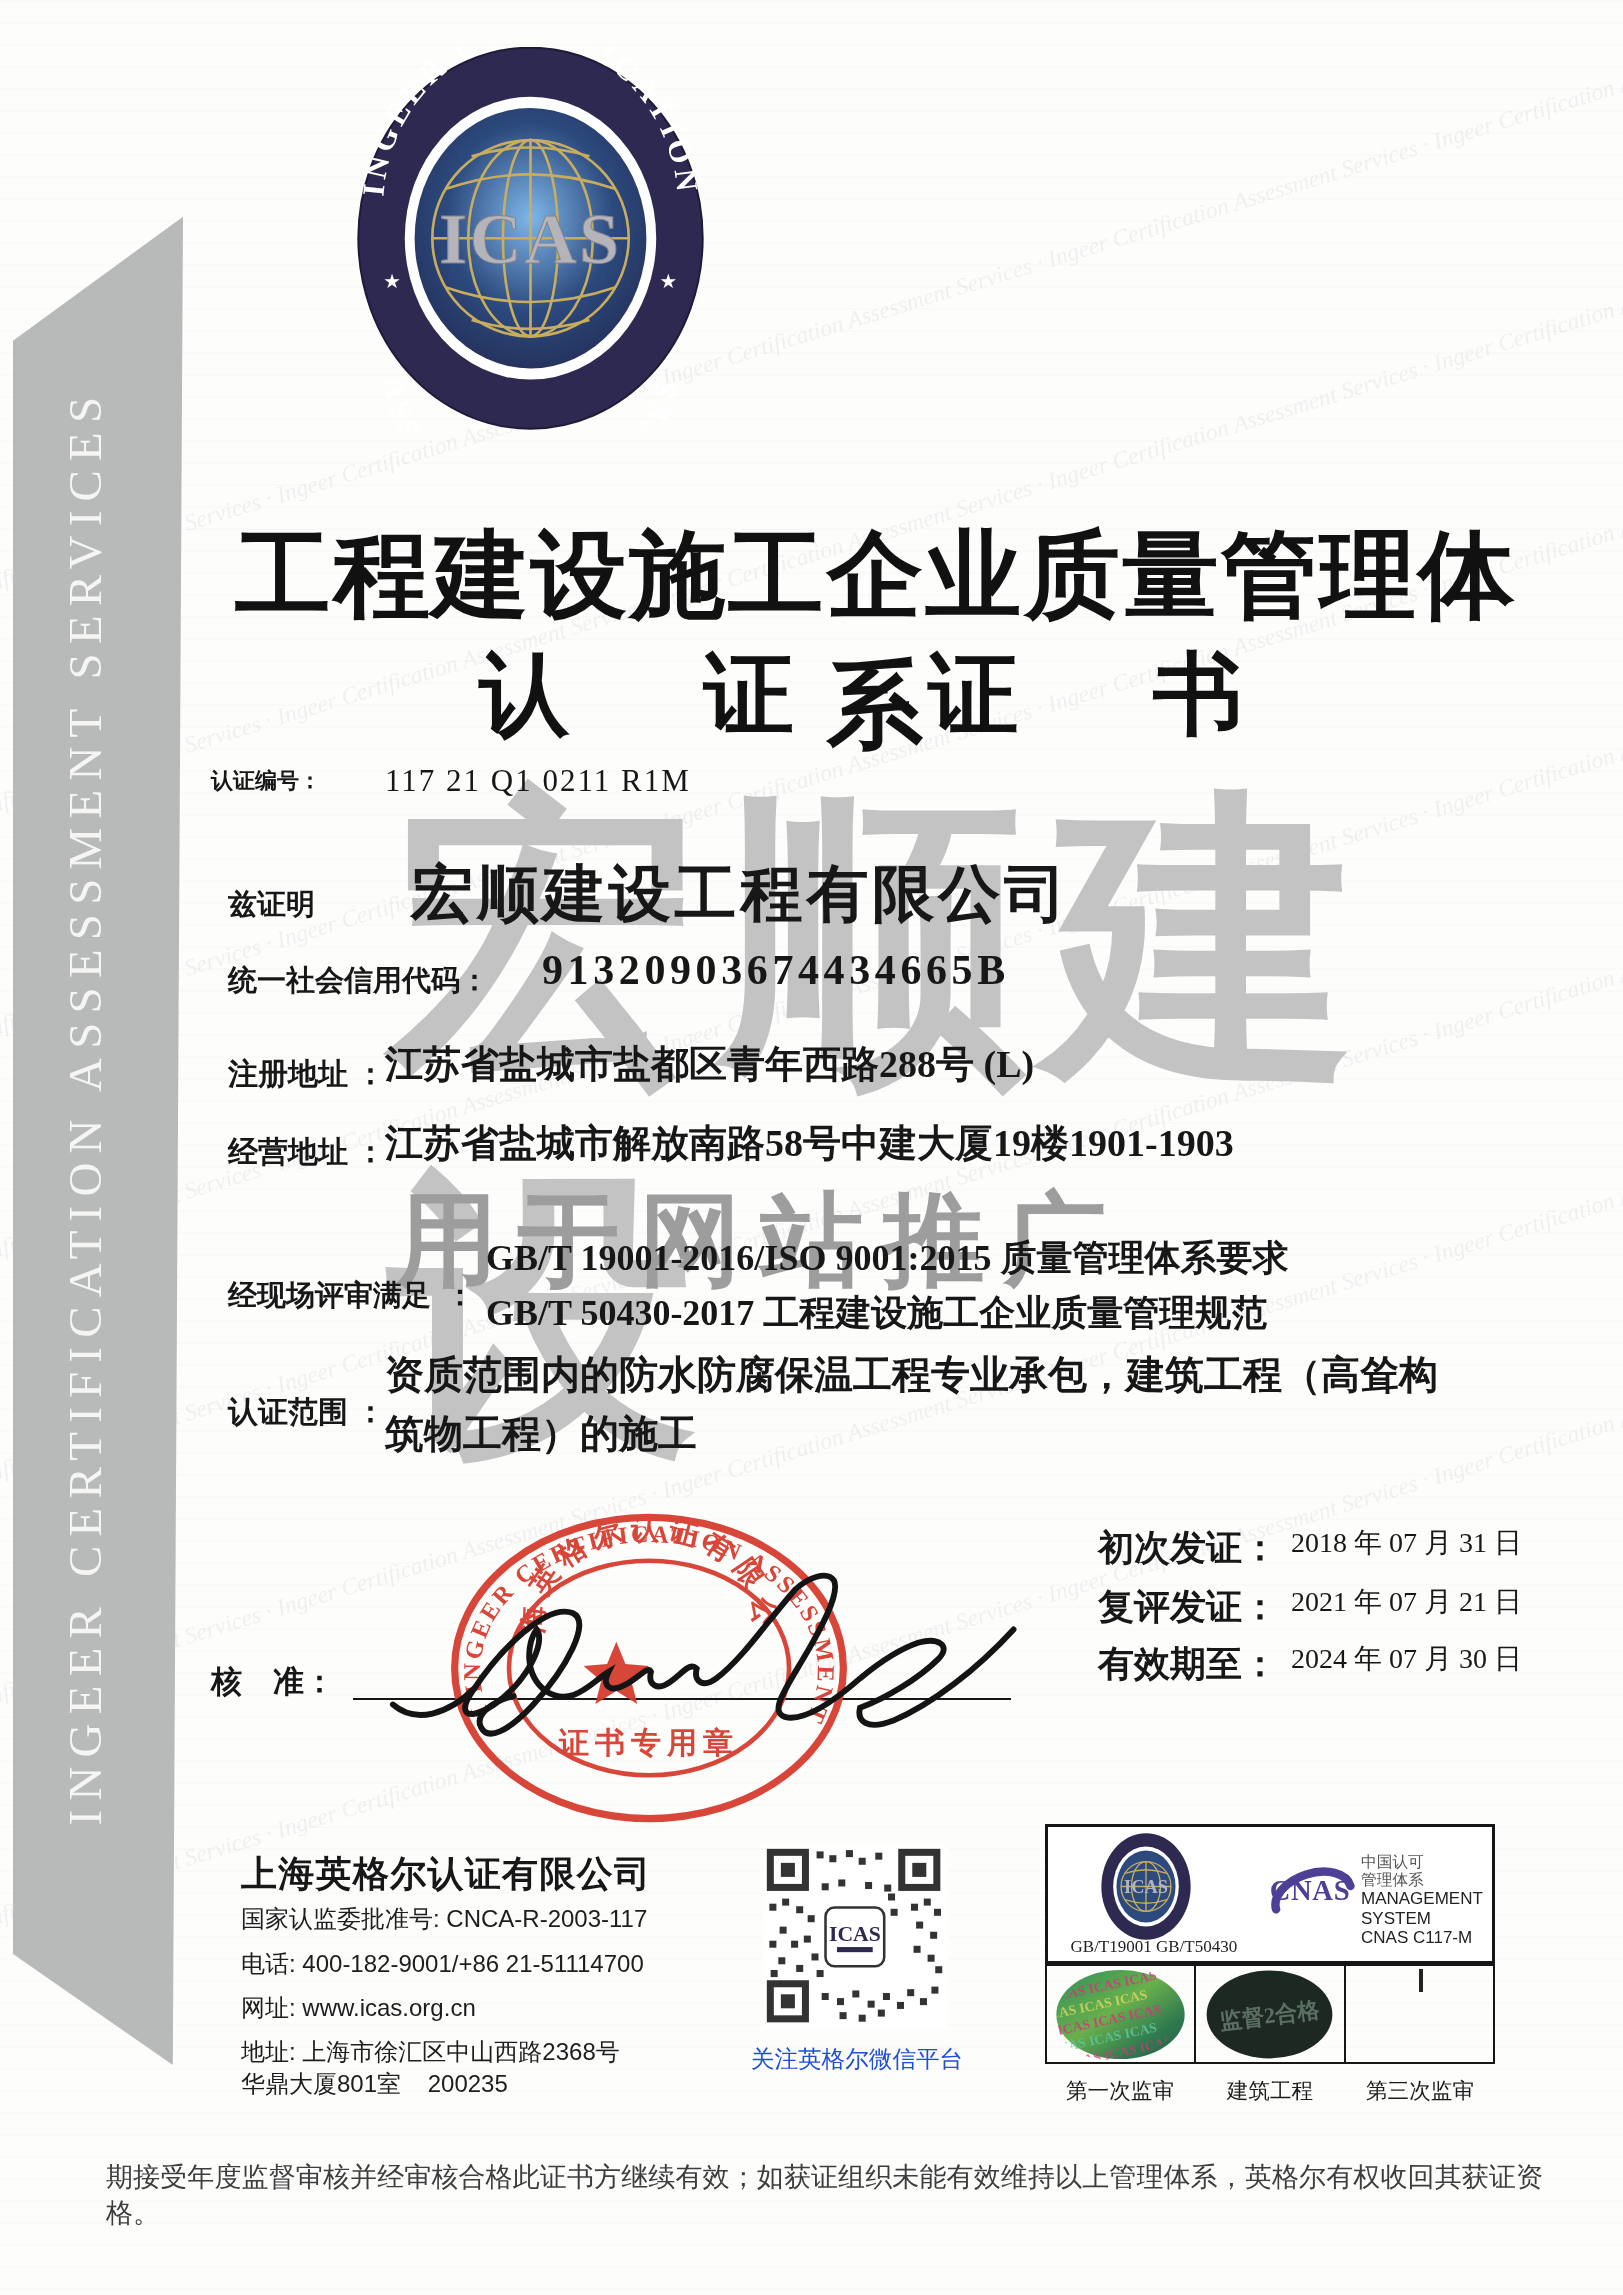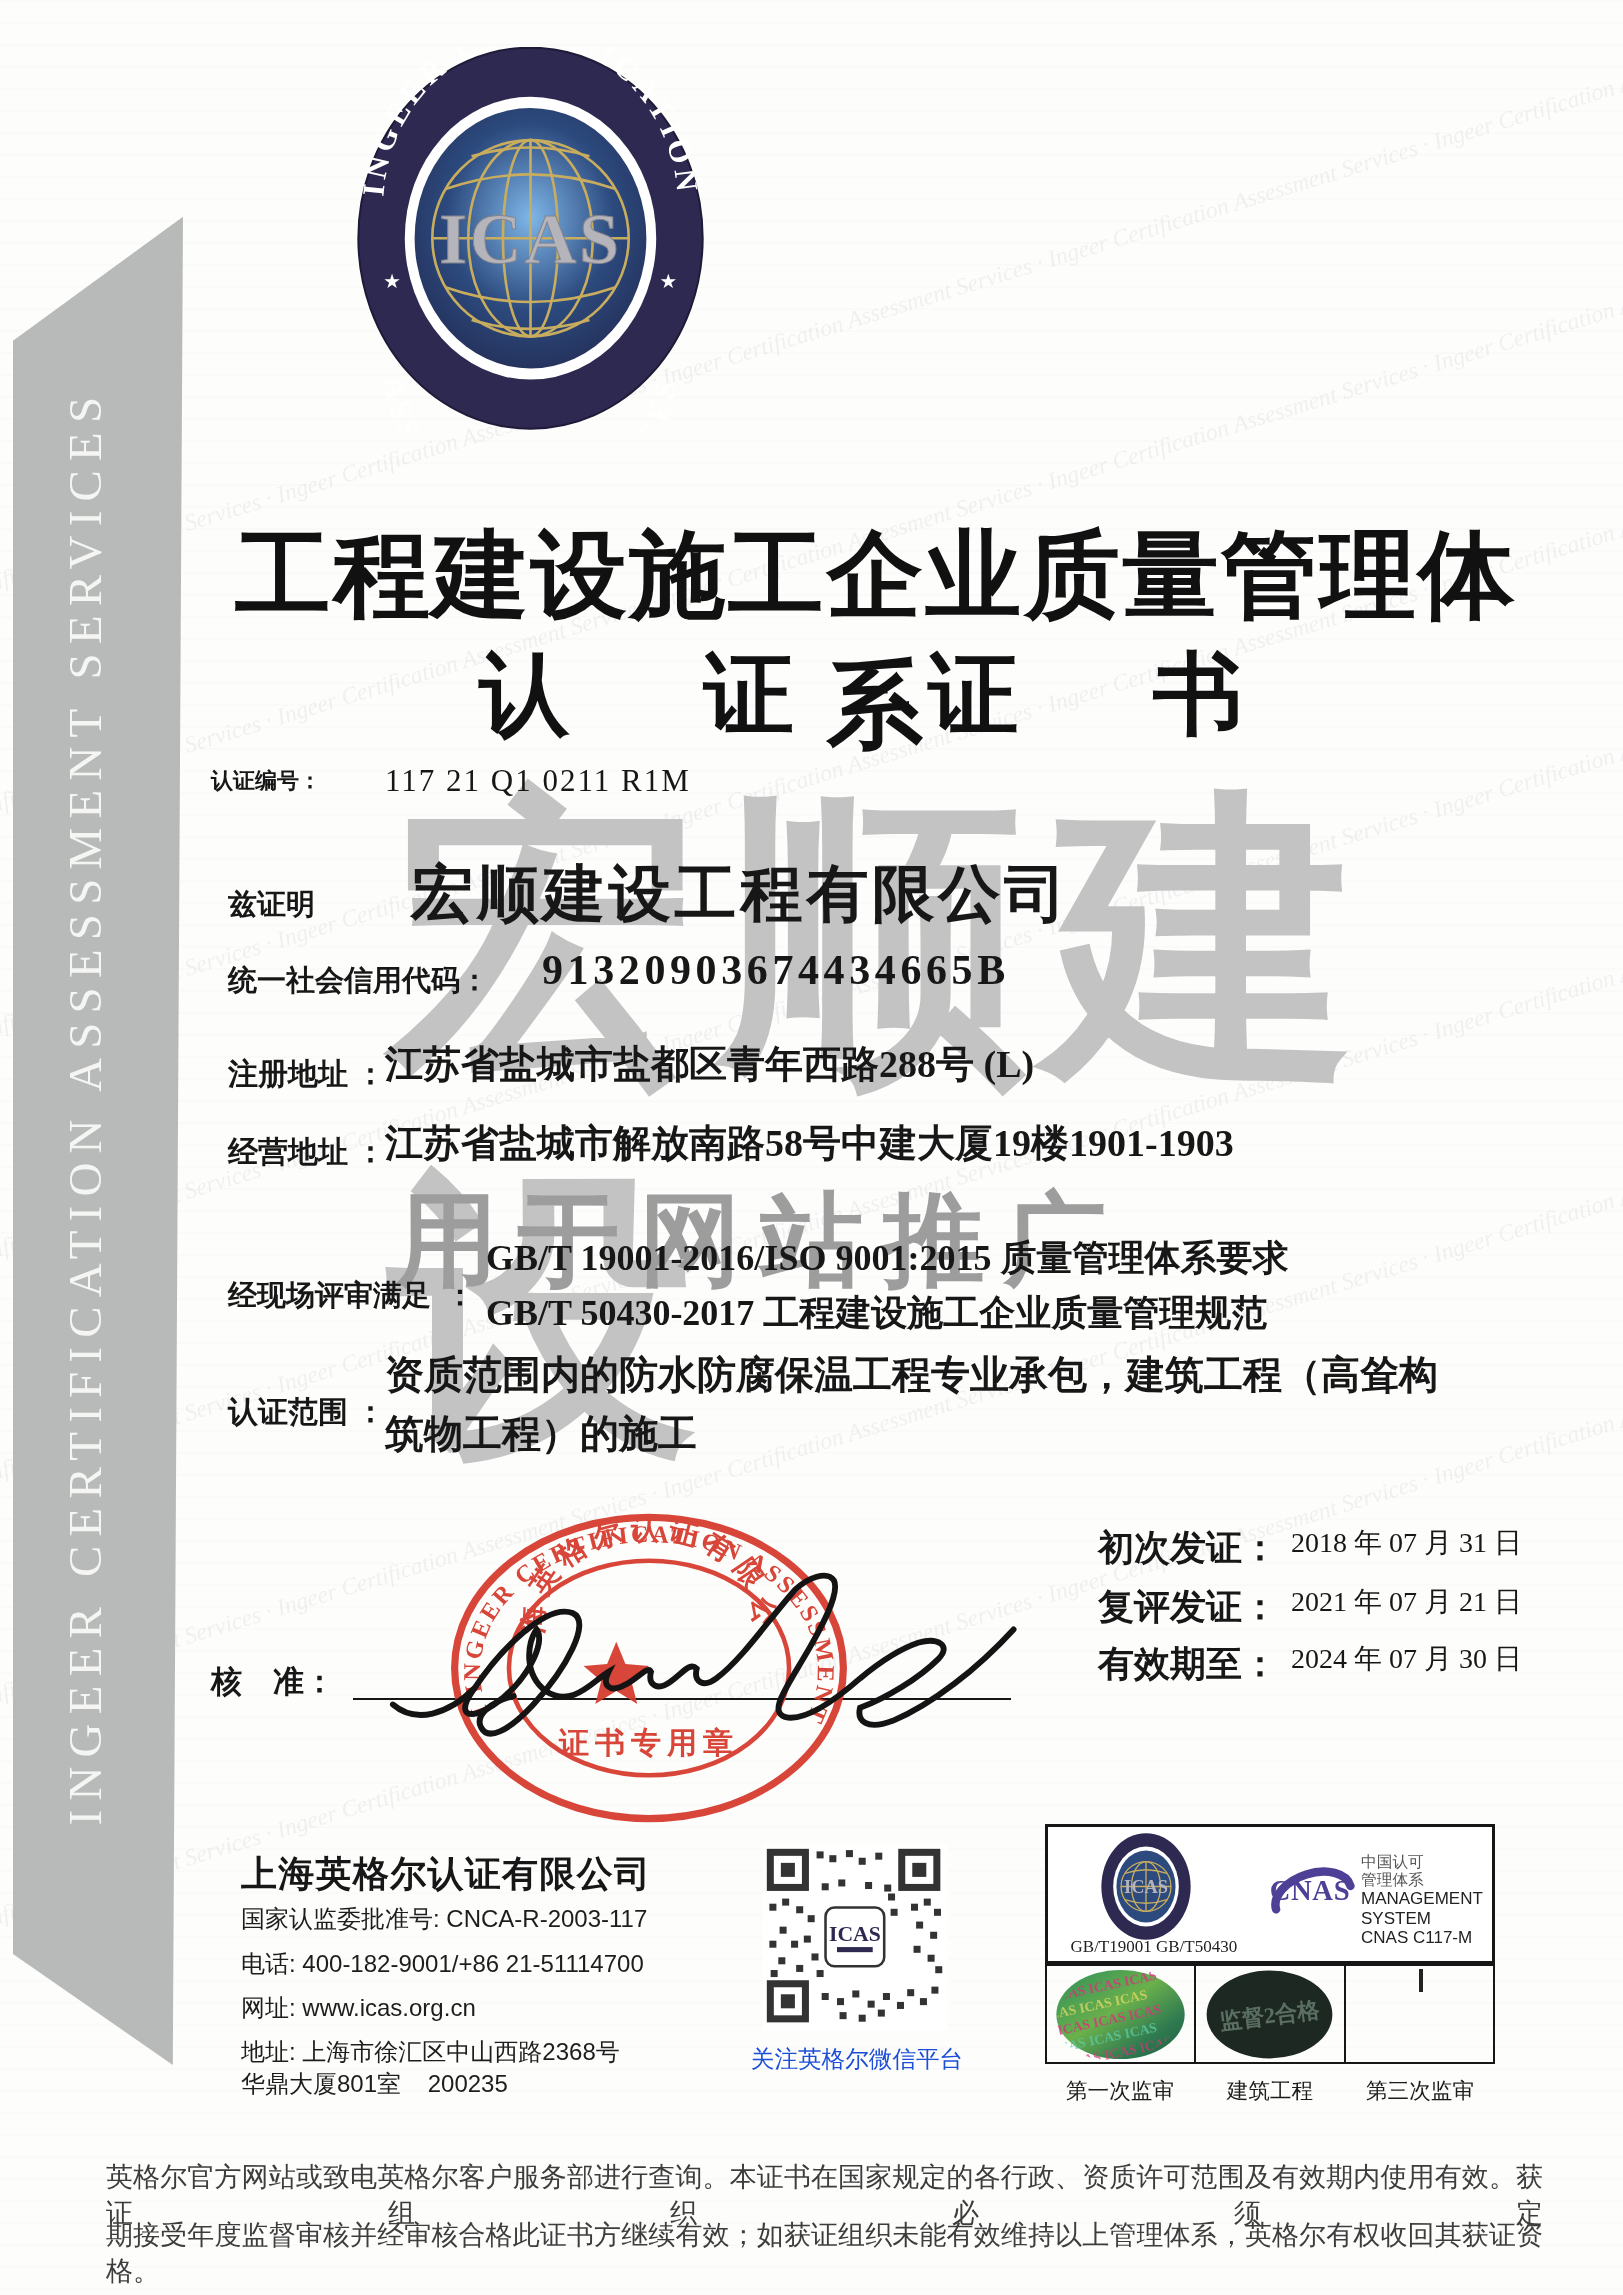--- a/index.html
+++ b/index.html
@@ -328,16 +328,15 @@
     </div>
   </div>
   <div class="marks-labels">
     <div class="marks-label">第一次监审</div>
     <div class="marks-label">建筑工程</div>
     <div class="marks-label">第三次监审</div>
   </div>
 </div>
 
 <div class="abs z3 footer">
-  <div>英格尔官方网站或致电英格尔客户服务部进行查询。本证书在国家规定的各行政、资质许可范围及有效期内使用有效。获证组织必须定</div>
   <div>期接受年度监督审核并经审核合格此证书方继续有效；如获证组织未能有效维持以上管理体系，英格尔有权收回其获证资格。</div>
 </div>
 
 
 </body></html>

